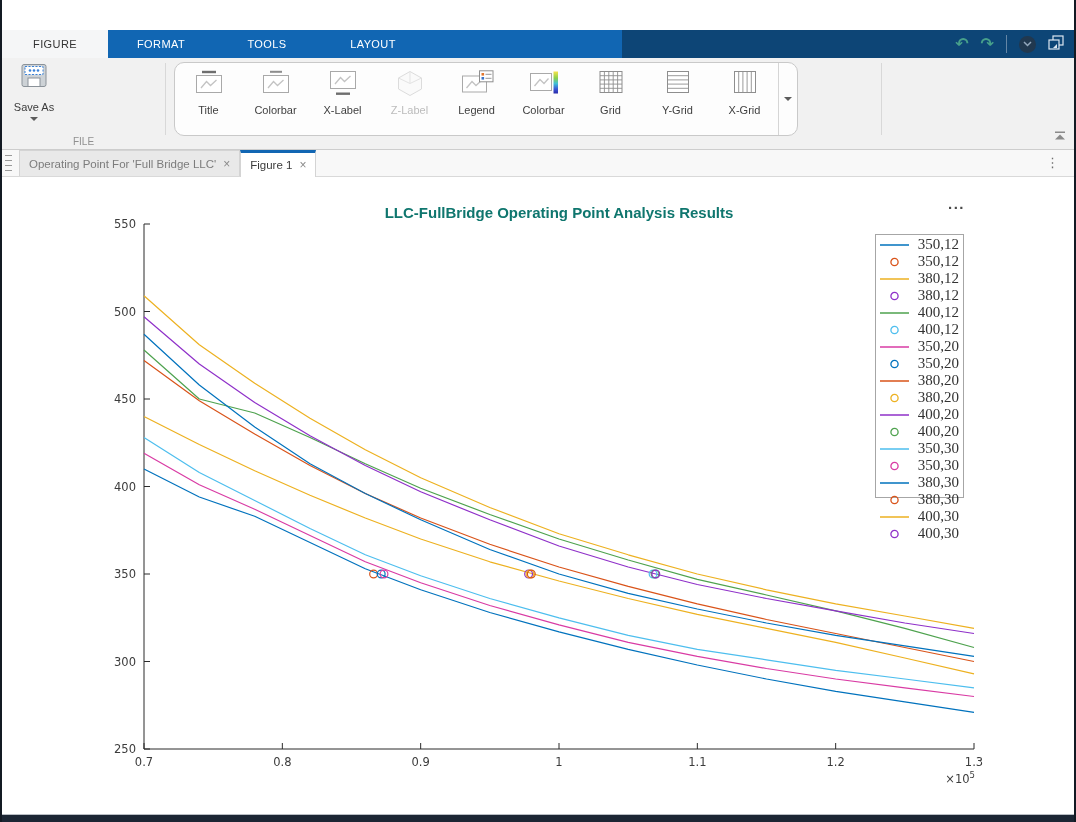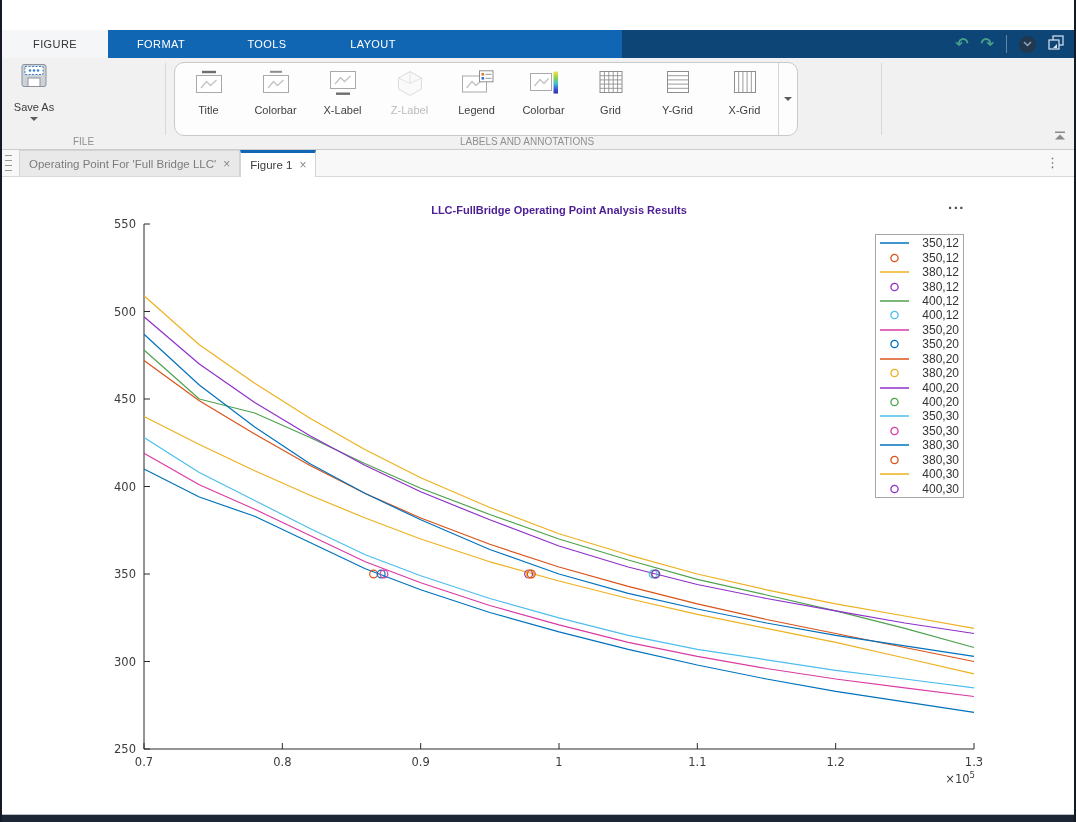--- a/index.html
+++ b/index.html
@@ -50,28 +50,28 @@
   .grip i{display:block;height:1px;background:#9a9a9a;width:7px;}
   .dtab{height:26px;display:flex;align-items:center;padding:0 9px;font-size:11.5px;gap:7px;box-sizing:border-box;}
   .dtab.inactive{background:#e9e9e9;color:#7c7c7c;border:1px solid #d4d4d4;border-bottom:none;text-align:center;}
   .dtab.active{background:#fff;color:#3c3c3c;border-left:1px solid #d4d4d4;border-right:1px solid #d4d4d4;
                border-top:3px solid #1166b3;height:27px;margin-bottom:-1px;}
   .dtab-close{color:#8a8a8a;font-size:12px;line-height:1;}
   .dt-overflow{position:absolute;right:14px;top:5px;color:#6f6f6f;font-size:13px;letter-spacing:1px;}
 
   
   .figure-area{position:absolute;left:0;top:177px;right:0;height:638px;background:#fff;}
-  .chart-title{position:absolute;left:142px;width:830px;top:27px;text-align:center;font-weight:bold;font-size:11px;color:#4c1d95;}
+  .chart-title{position:absolute;left:142px;width:830px;top:27px;text-align:center;font-weight:bold;font-size:15px;color:#0f766e;}
   .axes-toolbar{position:absolute;left:946px;top:18px;color:#4a4a4a;font-size:15px;font-weight:bold;letter-spacing:1.5px;}
   #chart-svg{position:absolute;left:0;top:0;}
   .tick{font-family:"DejaVu Sans","Liberation Sans",sans-serif;font-size:11.5px;fill:#3c3c3c;}
   #legend{position:absolute;left:873px;top:57px;width:89px;height:264px;background:#fff;border:1px solid #a6a6a6;
           box-sizing:border-box;display:flex;flex-direction:column;padding:1px 2px;}
   .lrow{flex:1;display:flex;align-items:center;}
-  .llab{flex:1;text-align:right;font-size:12px;color:#333;padding-right:2px;white-space:nowrap;font-family:Liberation Sans, sans-serif;}
+  .llab{flex:1;text-align:right;font-size:15px;color:#333;padding-right:2px;white-space:nowrap;font-family:Liberation Serif, serif;}
 
   .bottom-sliver{position:absolute;left:0;right:0;bottom:0;height:7px;background:#1c2634;border-top:1px solid #b9bec4;}
 </style>
 </head>
 <body>
 
 <div class="window">
 
 
   <div class="ribbon-tabs">
@@ -220,21 +220,20 @@
         <span class="glabel">X-Grid</span>
       </div>
       <div class="gallery-drop">
         <span class="caret" style="margin-top:0;"></span>
       </div>
     </div>
 
     <div class="vsep" style="left:879px;"></div>
 
     <div class="seclabel" style="left:0;width:163px;">FILE</div>
-    <div class="seclabel" style="left:172px;width:706px;">LABELS AND ANNOTATIONS</div>
 
     <span class="collapse-btn">
       <svg width="12" height="10">
         <rect x="1" y="0.5" width="10" height="1.5" fill="#8a8a8a"></rect>
         <polygon points="6,3.5 11,8.5 1,8.5" fill="#8a8a8a"></polygon>
       </svg>
     </span>
   </div>
 
   <div class="doctabs">

